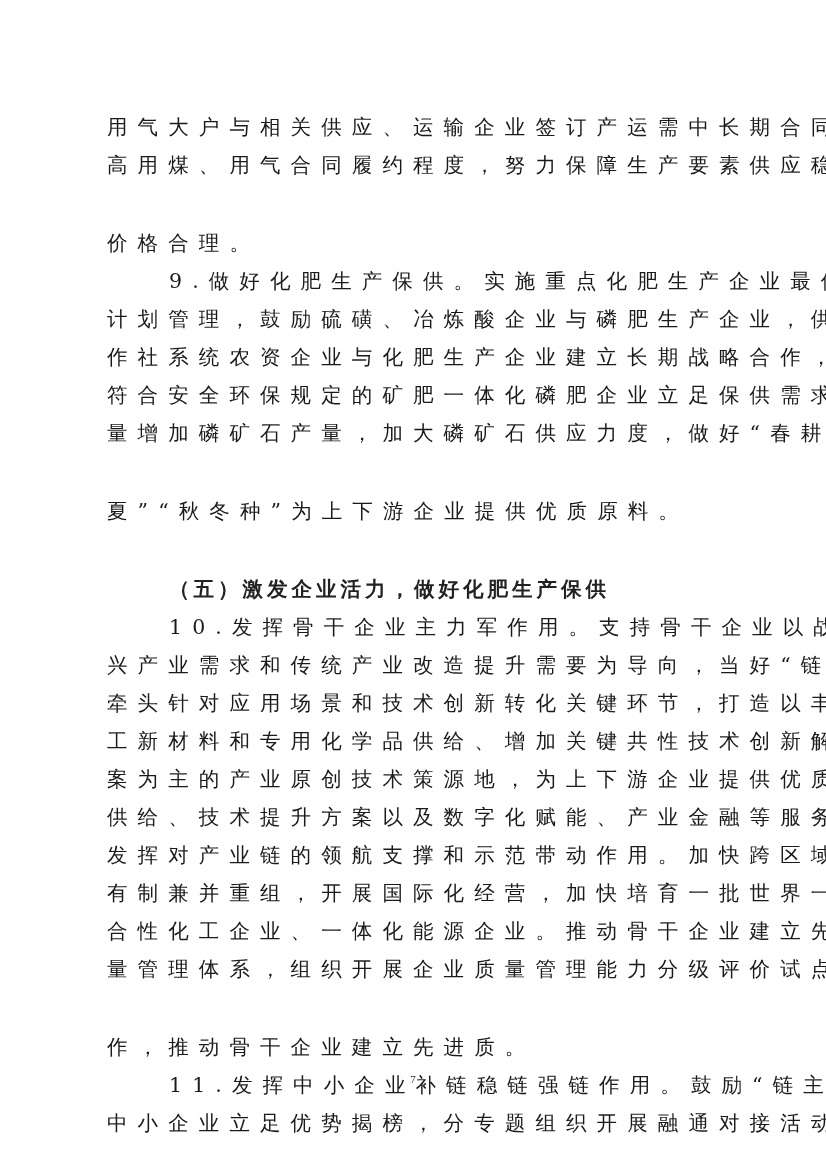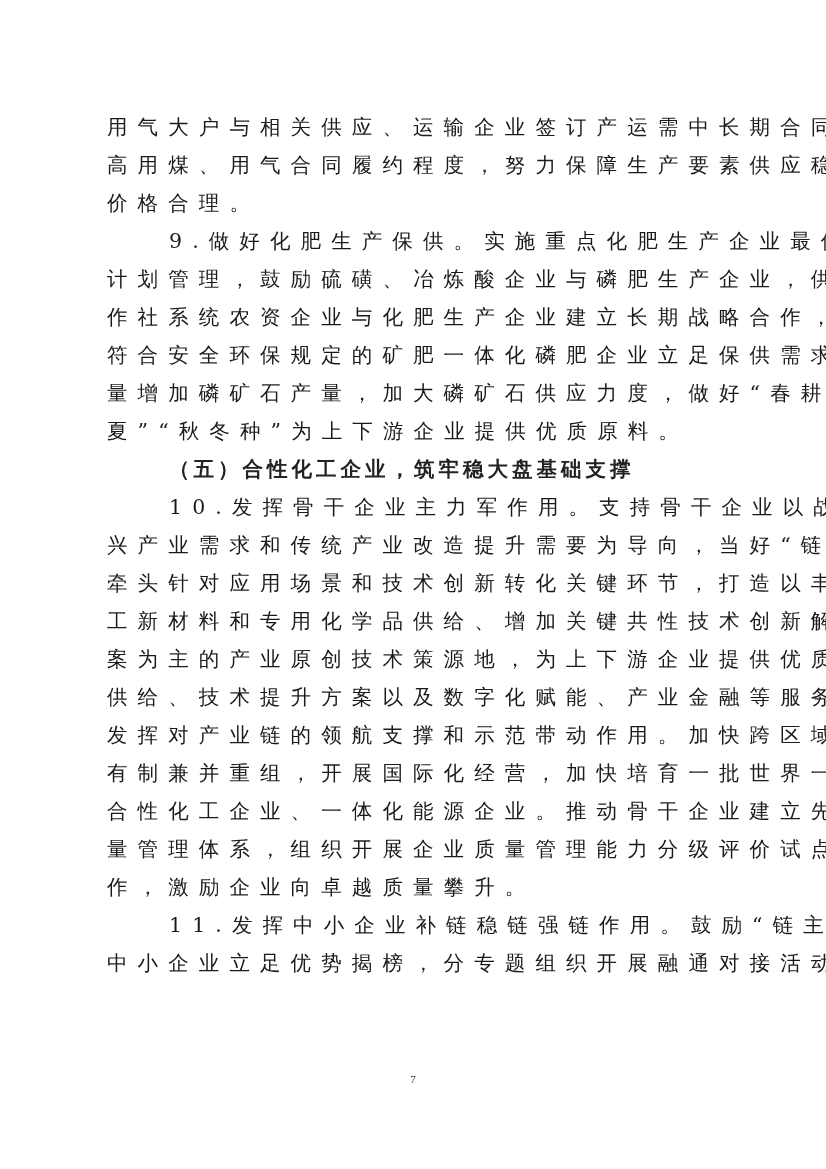--- a/index.html
+++ b/index.html
@@ -40,20 +40,21 @@
       color: #222;
     }
     .line {
       display: block;
       white-space: nowrap;
       text-align-last: justify;
       height: 38px;
     }
     .line.last {
       text-align-last: left;
+      margin-top: 40px;
     }
     .page-number {
       position: absolute;
       left: 0;
       width: 826px;
       top: 1073px;
       text-align: center;
       font-family: "Liberation Serif", serif;
       font-size: 11px;
       color: #333;
@@ -73,35 +74,35 @@
   <p class="para">
     <span class="line" style="padding-left:62px;">9.做好化肥生产保供。实施重点化肥生产企业最低生产</span>
     <span class="line">计划管理，鼓励硫磺、冶炼酸企业与磷肥生产企业，供销合</span>
     <span class="line">作社系统农资企业与化肥生产企业建立长期战略合作，引导</span>
     <span class="line">符合安全环保规定的矿肥一体化磷肥企业立足保供需求尽</span>
     <span class="line">量增加磷矿石产量，加大磷矿石供应力度，做好“春耕”“三</span>
     <span class="line last">夏”“秋冬种”为上下游企业提供优质原料。</span>
   </p>
 
   <p class="heading">
-    <span class="line last">（五）合性化工企业，筑牢稳大盘基础支撑</span>
+    <span class="line last">（五）激发企业活力，做好化肥生产保供</span>
   </p>
 
   <p class="para">
     <span class="line" style="padding-left:62px;">10.发挥骨干企业主力军作用。支持骨干企业以战略性新</span>
     <span class="line">兴产业需求和传统产业改造提升需要为导向，当好“链主”，</span>
     <span class="line">牵头针对应用场景和技术创新转化关键环节，打造以丰富化</span>
     <span class="line">工新材料和专用化学品供给、增加关键共性技术创新解决方</span>
     <span class="line">案为主的产业原创技术策源地，为上下游企业提供优质原料</span>
     <span class="line">供给、技术提升方案以及数字化赋能、产业金融等服务，切实</span>
     <span class="line">发挥对产业链的领航支撑和示范带动作用。加快跨区域、跨所</span>
     <span class="line">有制兼并重组，开展国际化经营，加快培育一批世界一流综</span>
     <span class="line">合性化工企业、一体化能源企业。推动骨干企业建立先进质</span>
     <span class="line">量管理体系，组织开展企业质量管理能力分级评价试点工</span>
-    <span class="line last">作，激励企业向卓越质量攀升。</span>
+    <span class="line last">作，推动骨干企业建立先进质。</span>
   </p>
 
   <p class="para">
     <span class="line" style="padding-left:62px;">11.发挥中小企业补链稳链强链作用。鼓励“链主” 发榜、</span>
     <span class="line">中小企业立足优势揭榜，分专题组织开展融通对接活动，集</span>
   </p>
 
 </div>
 
 <div class="page-number">7</div>

